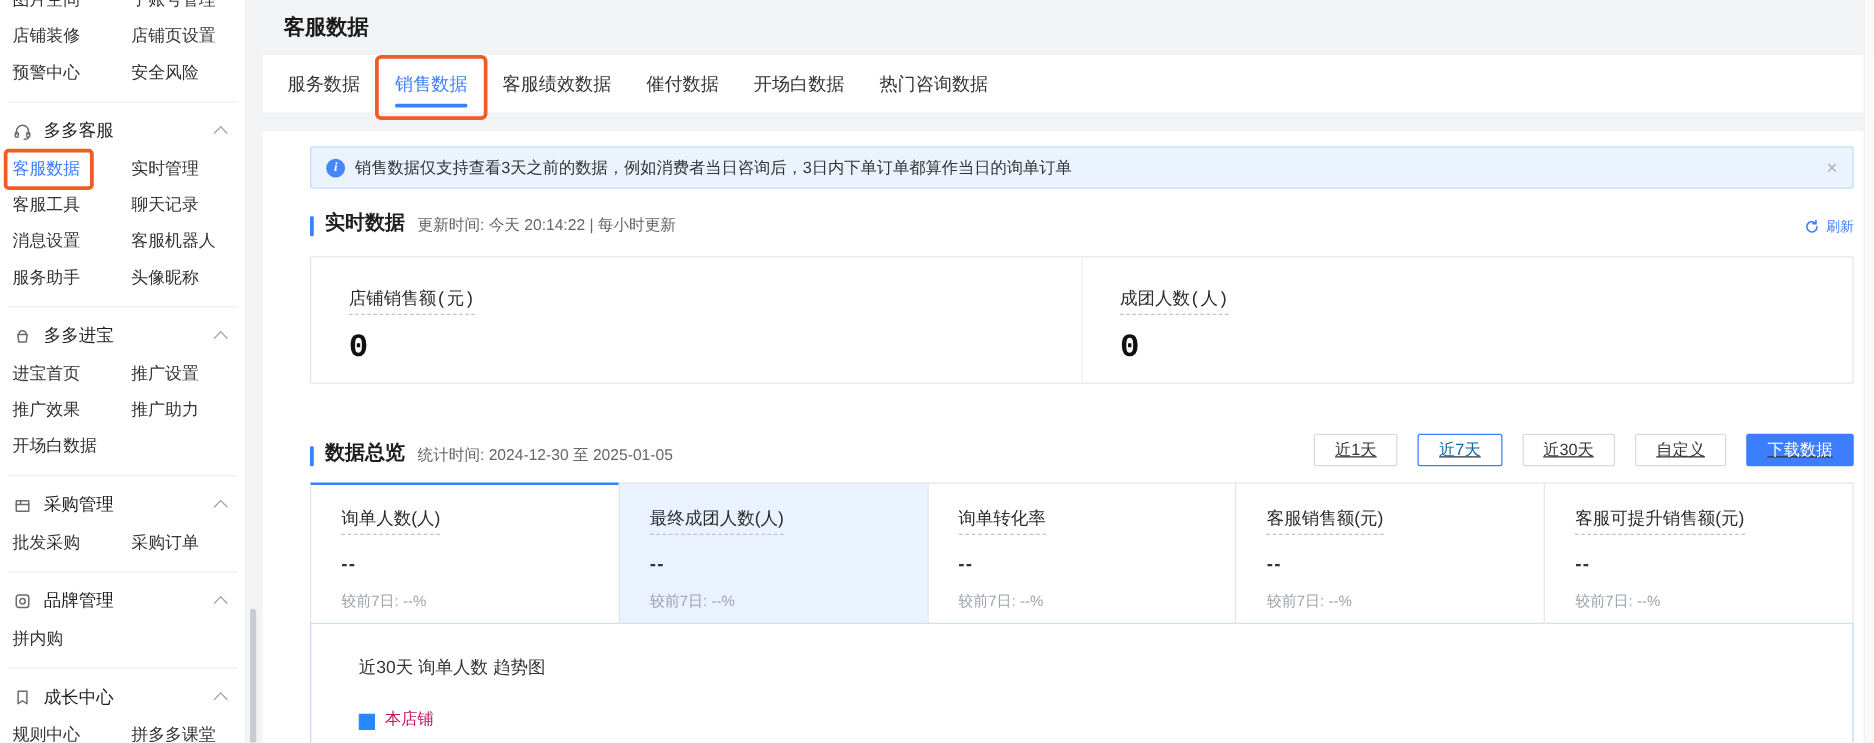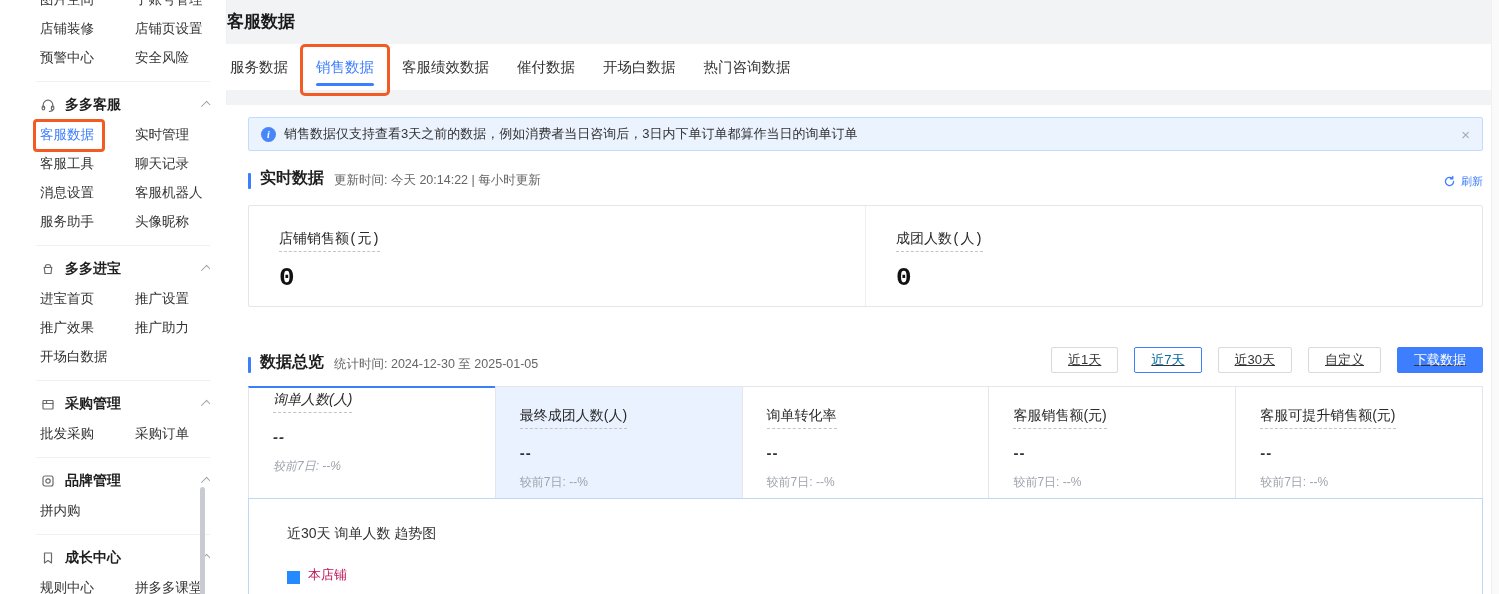--- a/index.html
+++ b/index.html
@@ -1,29 +1,29 @@
 <!DOCTYPE html>
 <html><head>
 <meta charset="utf-8">
 <style>
   html,body{margin:0;padding:0;}
   .app{position:relative;width:1499px;height:594px;overflow:hidden;background:#F2F3F5;
        font-family:"Liberation Sans","DejaVu Sans",sans-serif;color:#333;}
 
   
   .sidebar{position:absolute;left:0;top:0;width:196px;height:594px;background:#fff;
-           border-right:1px solid #EFEFEF;overflow:hidden;font-size:13.5px;padding-left:30px;}
+           border-right:1px solid #EFEFEF;overflow:hidden;font-size:13.5px;}
   .cut-row{height:14px;overflow:hidden;}
   .cut-row .side-row{transform:translateY(-15px);}
   .side-row{display:grid;grid-template-columns:95px auto;align-items:center;height:29px;padding-left:10px;}
   .side-item{color:#333;cursor:pointer;white-space:nowrap;}
   .side-item.active{color:#3D7EFF;position:relative;}
   .side-divider{border-bottom:1px solid #F0F0F0;margin:9px 6px 8px 6px;}
   .sec-head{display:flex;align-items:center;height:30px;padding:0 14px 0 10px;margin-top:4px;
-            color:#1f1f1f;font-weight:700;font-size:14px;}
+            color:#1f1f1f;font-weight:400;font-size:14px;}
   .sec-head .sicon{width:16px;height:16px;margin-right:9px;flex:0 0 auto;display:inline-flex;}
   .sicon svg{width:16px;height:16px;stroke:#6b6b6b;fill:none;stroke-width:1.2;stroke-linecap:round;stroke-linejoin:round;}
   .chev{margin-left:auto;width:7px;height:7px;border-left:1.5px solid #9aa0a6;border-top:1.5px solid #9aa0a6;
         transform:rotate(45deg) translateY(2px);}
   .anno-side{position:absolute;left:-7px;top:-7px;width:66px;height:27px;border:3px solid #F25B24;border-radius:4px;pointer-events:none;}
   .side-scroll-thumb{position:absolute;left:200px;top:487px;width:5px;height:110px;background:#C8CBD2;border-radius:3px;}
 
   
   .page-title{position:absolute;left:227px;top:10px;font-size:17px;font-weight:600;color:#1a1a1a;}
 
@@ -61,21 +61,21 @@
   .ranges{margin-left:auto;display:flex;gap:16px;text-decoration:underline;}
   .range-btn{height:26px;line-height:24px;padding:0 16px;border:1px solid #D9D9D9;background:#fff;
              border-radius:2px;font-size:13px;color:#333;cursor:pointer;box-sizing:border-box;}
   .range-btn.active{color:#0369a1;border-color:#3D7EFF;}
   .range-btn.primary{background:#3D7EFF;border-color:#3D7EFF;color:#fff;}
 
   .cards-row{margin-top:13px;display:flex;}
   .metric-card{flex:1;border:1px solid #E5E6EB;border-bottom:none;margin-left:-1px;height:112px;
                padding:19px 0 0 24px;box-sizing:border-box;background:#fff;cursor:pointer;}
   .metric-card:first-child{margin-left:0;}
-  .metric-card.selected{border-top:2px solid #3D7EFF;padding-top:2px;font-style:italic;}
+  .metric-card.selected{border-top:2px solid #3D7EFF;padding-top:18px;}
   .metric-card.highlight{background:#E9F2FE;}
   .metric-card .stat-label{font-weight:500;}
   .card-val{margin-top:15px;font-size:15px;font-weight:700;color:#333;letter-spacing:1px;}
   .card-cmp{margin-top:13px;font-size:12px;color:#9EA3AC;}
 
   .chart-panel{border:1px solid #BFD7F9;min-height:106px;padding:26px 0 0 38px;box-sizing:border-box;}
   .chart-title{font-size:14px;color:#333;}
   .legend{margin-top:23px;display:flex;align-items:flex-end;gap:8px;font-size:13px;color:#be185d;}
   .legend-sq{width:13px;height:13px;background:#2589FF;}
 

